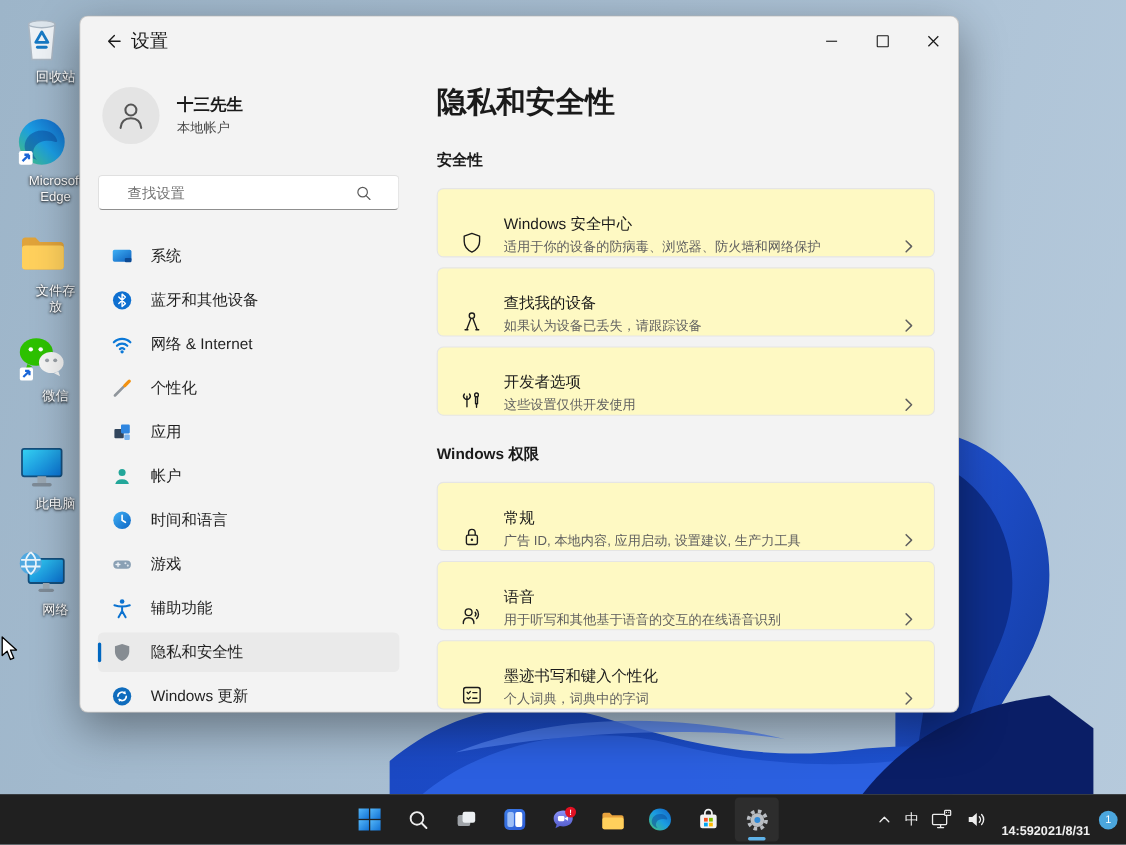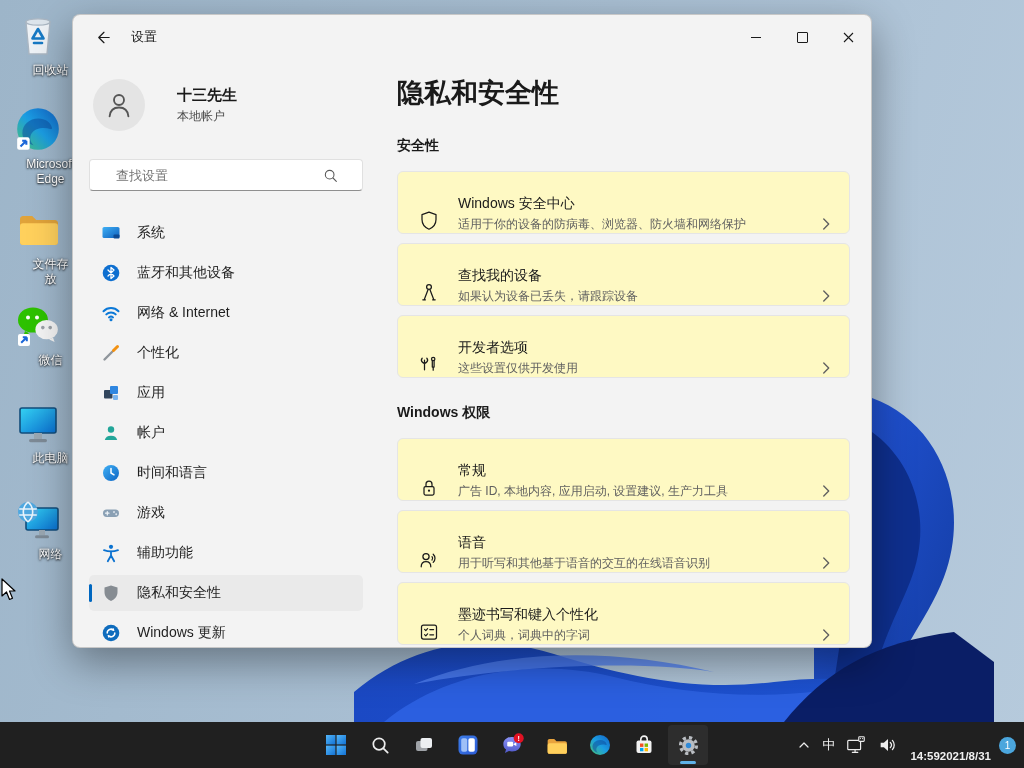--- a/index.html
+++ b/index.html
@@ -12,29 +12,29 @@
   
   .dicon{position:absolute;left:6px;width:64px;display:flex;flex-direction:column;align-items:center;gap:3px;cursor:default;}
   .dicon .dlabel{font-size:12px;color:#fff;text-align:center;line-height:1.25;
                  text-shadow:0 1px 2px rgba(0,0,0,.85),0 0 3px rgba(0,0,0,.6);padding-left:25px;}
   
   .win{position:absolute;left:72px;top:14px;width:800px;height:634px;background:#f3f3f3;
        border-radius:8px;overflow:hidden;border:1px solid rgba(0,0,0,.18);
        box-shadow:0 14px 42px rgba(0,0,0,.38);box-sizing:border-box;}
   .titlebar{height:44px;display:flex;align-items:center;padding-left:14px;}
   .backbtn{width:32px;height:32px;border:none;background:transparent;display:flex;align-items:center;justify-content:center;border-radius:4px;padding:0;}
-  .wtitle{font-size:13px;color:#1a1a1a;margin-left:12px;}
+  .wtitle{font-size:17px;color:#1a1a1a;margin-left:0;}
   .wincontrols{margin-left:auto;display:flex;height:100%;}
   .wcbtn{width:46px;height:100%;border:none;background:transparent;display:flex;align-items:center;justify-content:center;padding:0;}
   .minglyph{width:10px;height:0;border-top:1px solid #1a1a1a;}
   .maxglyph{width:9px;height:9px;border:1px solid #1a1a1a;border-radius:1px;}
   .winbody{display:flex;height:590px;}
   
   .sidebar{width:300px;box-sizing:border-box;padding:0 10px 0 16px;flex-shrink:0;}
-  .profile{display:flex;align-items:center;gap:32px;margin:20px 0 0 4px;}
+  .profile{display:flex;align-items:center;gap:16px;margin:20px 0 0 4px;}
   .avatar{width:52px;height:52px;border-radius:50%;background:#e4e4e4;display:flex;align-items:center;justify-content:center;}
   .pname{font-size:15px;font-weight:700;color:#1a1a1a;}
   .ptype{font-size:12px;color:#4a4a4a;margin-top:3px;}
   .searchbox{margin-top:28px;height:30px;background:#fff;border:1px solid #e0e0e0;border-bottom:1px solid #8f8f8f;
              border-radius:4px;display:flex;align-items:center;padding:0 24px;}
   .searchbox input{flex:1;border:none;outline:none;background:transparent;font-size:13px;color:#333;
                    font-family:"Liberation Sans","DejaVu Sans",sans-serif;}
   .nav{margin-top:24px;}
   .navitem{height:36px;display:flex;align-items:center;gap:16px;padding-left:12px;margin-bottom:4px;
            border-radius:5px;position:relative;font-size:14px;color:#1f1f1f;cursor:default;text-align:right;}

